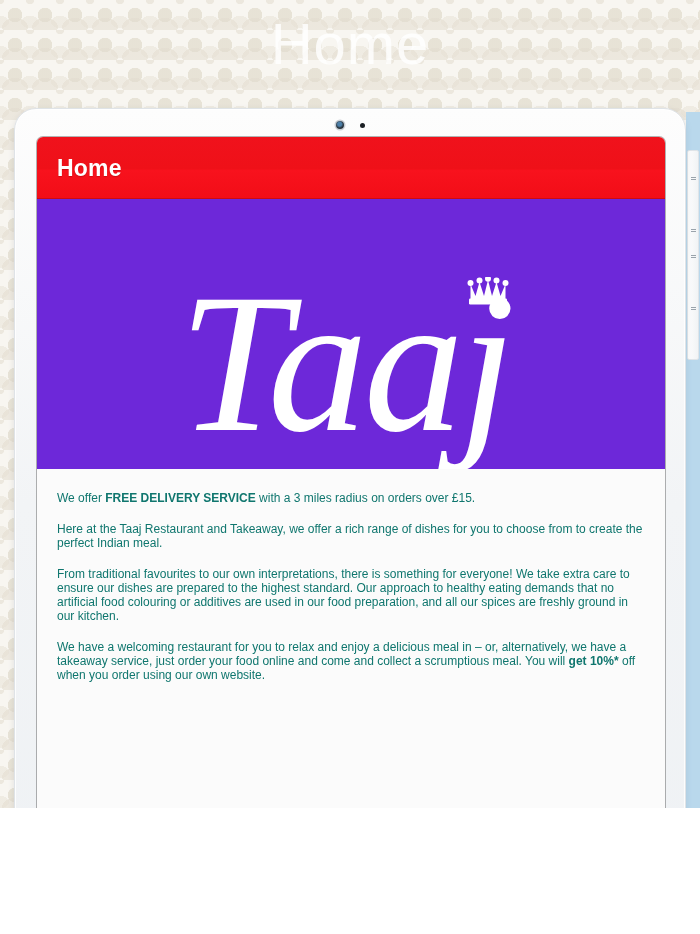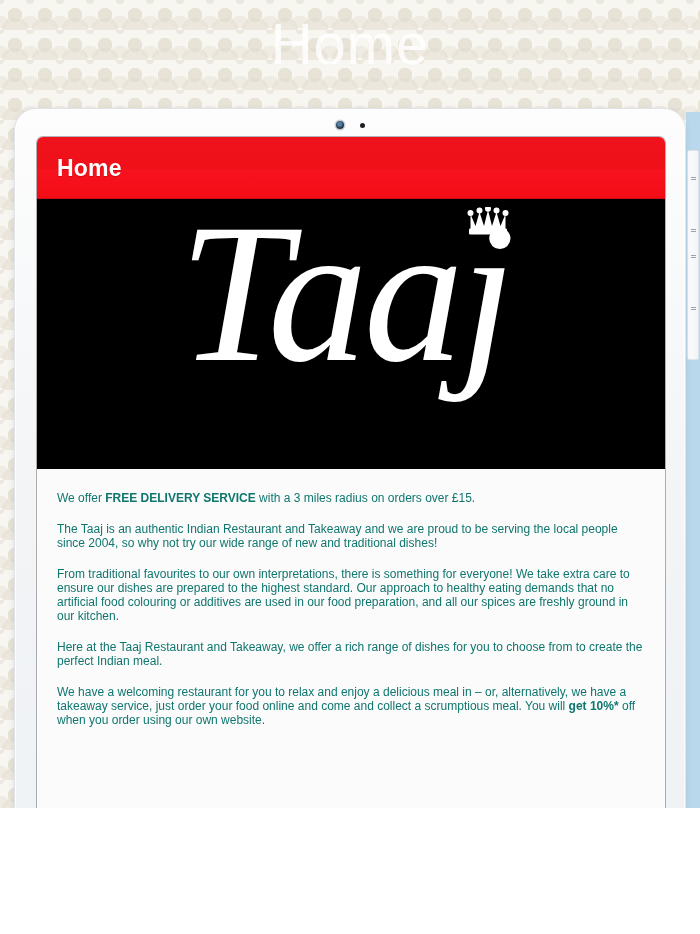--- a/index.html
+++ b/index.html
@@ -118,24 +118,24 @@
     color: #ffffff;
     font-size: 23px;
     font-weight: bold;
     letter-spacing: .2px;
     text-shadow: 0 1px 1px rgba(130,0,5,.35);
   }
 
   
   #logo-banner {
     height: 270px;
-    background: #000000;
+    background: #6d28d9;
     position: relative;
     display: flex;
-    align-items: flex-start;
+    align-items: flex-end;
     justify-content: center;
     overflow: hidden;
   }
   #logo-wrap {
     position: relative;
     transform: translate(-6px, -6px);
   }
   #logo-text {
     font-family: "Liberation Serif", "DejaVu Serif", serif;
     font-style: italic;
@@ -238,21 +238,20 @@
             <circle cx="29.5" cy="3.5" r="3"></circle>
             <circle cx="38.5" cy="6" r="3"></circle>
             <path d="M3.5 7 L8.5 19 L12.5 5 L17 19 L21 3 L25 19 L29.5 5 L33.5 19 L38.5 7 L38.5 22 L3.5 22 Z"></path>
             <rect x="2" y="21.5" width="38" height="6" rx="1.2"></rect>
           </svg>
         </div>
       </div>
 
       <div id="content">
         <p><span>We offer </span><b>FREE DELIVERY SERVICE</b><span> with a 3 miles radius on orders over £15.</span></p>
-        <p><span>The Taaj is an authentic Indian Restaurant and Takeaway and we are proud to be serving the local people since 2004, so why not try our wide range of new and traditional dishes!</span></p>
+        <p><span>Here at the Taaj Restaurant and Takeaway, we offer a rich range of dishes for you to choose from to create the perfect Indian meal.</span></p>
         <p><span>From traditional favourites to our own interpretations, there is something for everyone! We take extra care to ensure our dishes are prepared to the highest standard. Our approach to healthy eating demands that no artificial food colouring or additives are used in our food preparation, and all our spices are freshly ground in our kitchen.</span></p>
-        <p><span>Here at the Taaj Restaurant and Takeaway, we offer a rich range of dishes for you to choose from to create the perfect Indian meal.</span></p>
         <p><span>We have a welcoming restaurant for you to relax and enjoy a delicious meal in – or, alternatively, we have a takeaway service, just order your food online and come and collect a scrumptious meal. You will </span><b>get 10%*</b><span> off when you order using our own website.</span></p>
       </div>
 
     </div>
   </div>
 </div>
 
 </body></html>

